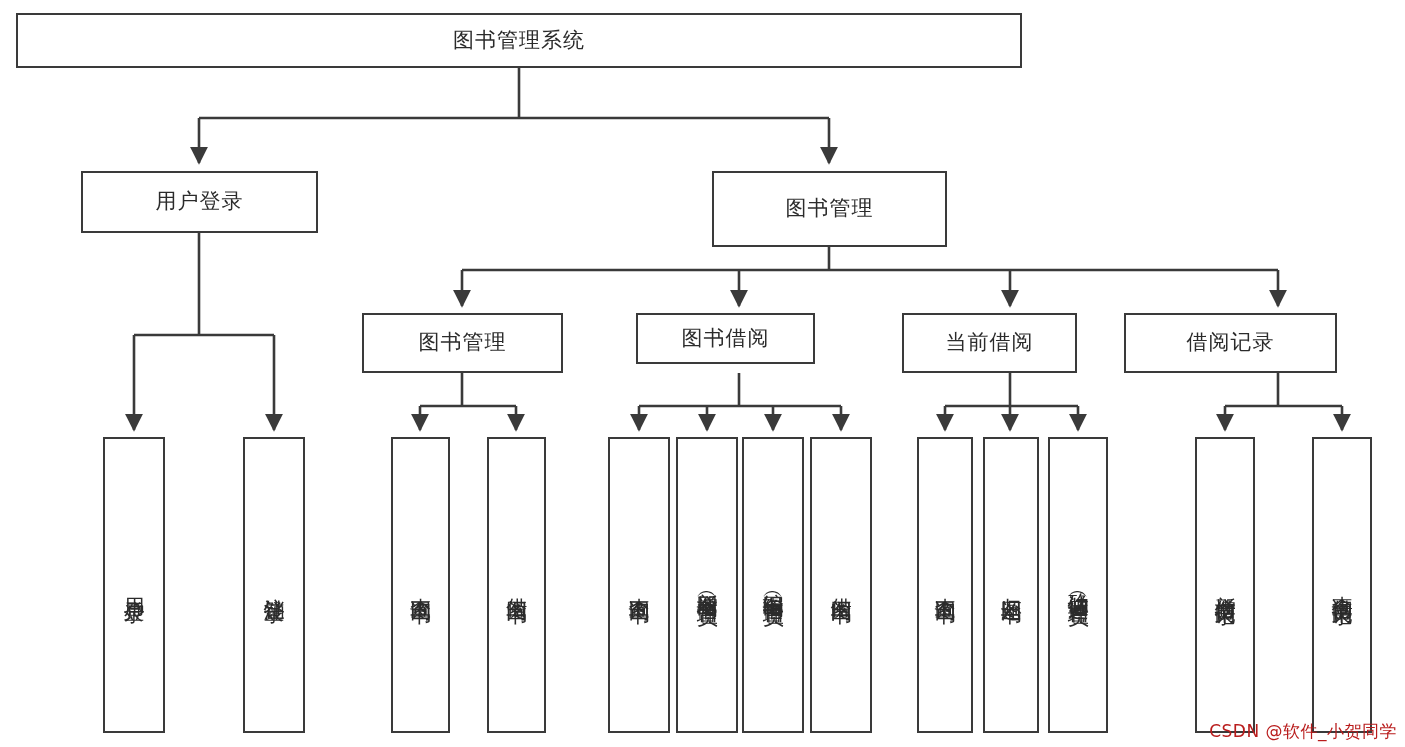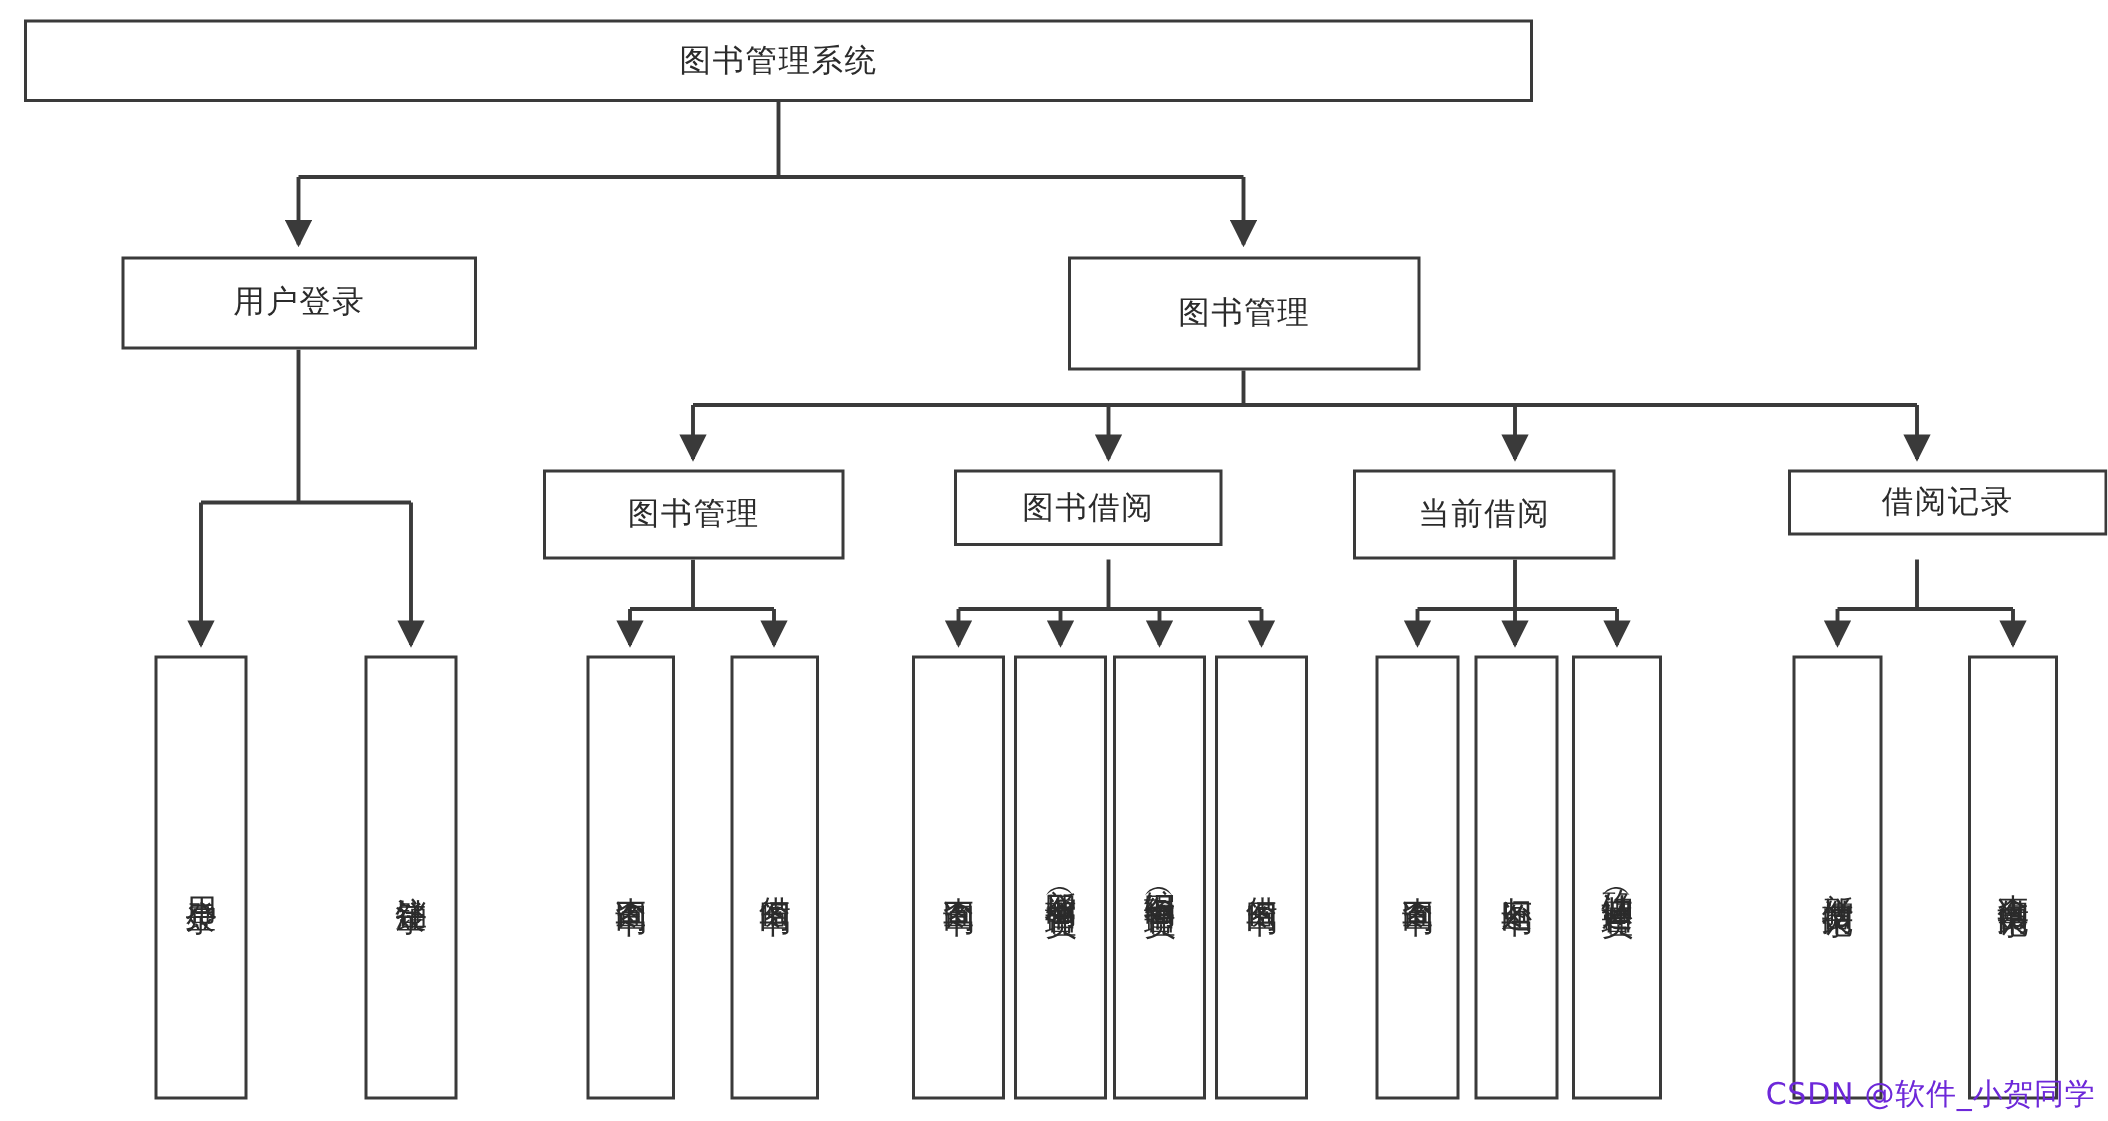--- a/index.html
+++ b/index.html
@@ -51,22 +51,22 @@
   .node.v .vtext {
     writing-mode: vertical-rl;
     text-orientation: upright;
     white-space: normal;
     text-align: center;
   }
   .watermark {
     position: absolute;
     right: 8px;
     bottom: 4px;
-    font-size: 20px;
-    color: #6d28d9;
+    font-size: 17px;
+    color: #b91c1c;
     letter-spacing: 0.5px;
     z-index: 5;
     white-space: nowrap;
   }
 </style>
 </head>
 <body>
 
 <div id="canvas">
 
@@ -133,21 +133,21 @@
 
   <div class="node h" style="left:362px; top:313px; width:201px; height:60px;">
     <span>图书管理</span>
   </div>
   <div class="node h" style="left:636px; top:313px; width:179px; height:51px;">
     <span>图书借阅</span>
   </div>
   <div class="node h" style="left:902px; top:313px; width:175px; height:60px;">
     <span>当前借阅</span>
   </div>
-  <div class="node h" style="left:1192px; top:313px; width:213px; height:44px;">
+  <div class="node h" style="left:1124px; top:313px; width:213px; height:60px;">
     <span>借阅记录</span>
   </div>
 
   <div class="node v" style="left:103px; top:437px; width:62px; height:296px;">
     <span class="vtext">用户登录</span>
   </div>
   <div class="node v" style="left:243px; top:437px; width:62px; height:296px;">
     <span class="vtext">注销登录</span>
   </div>
 

